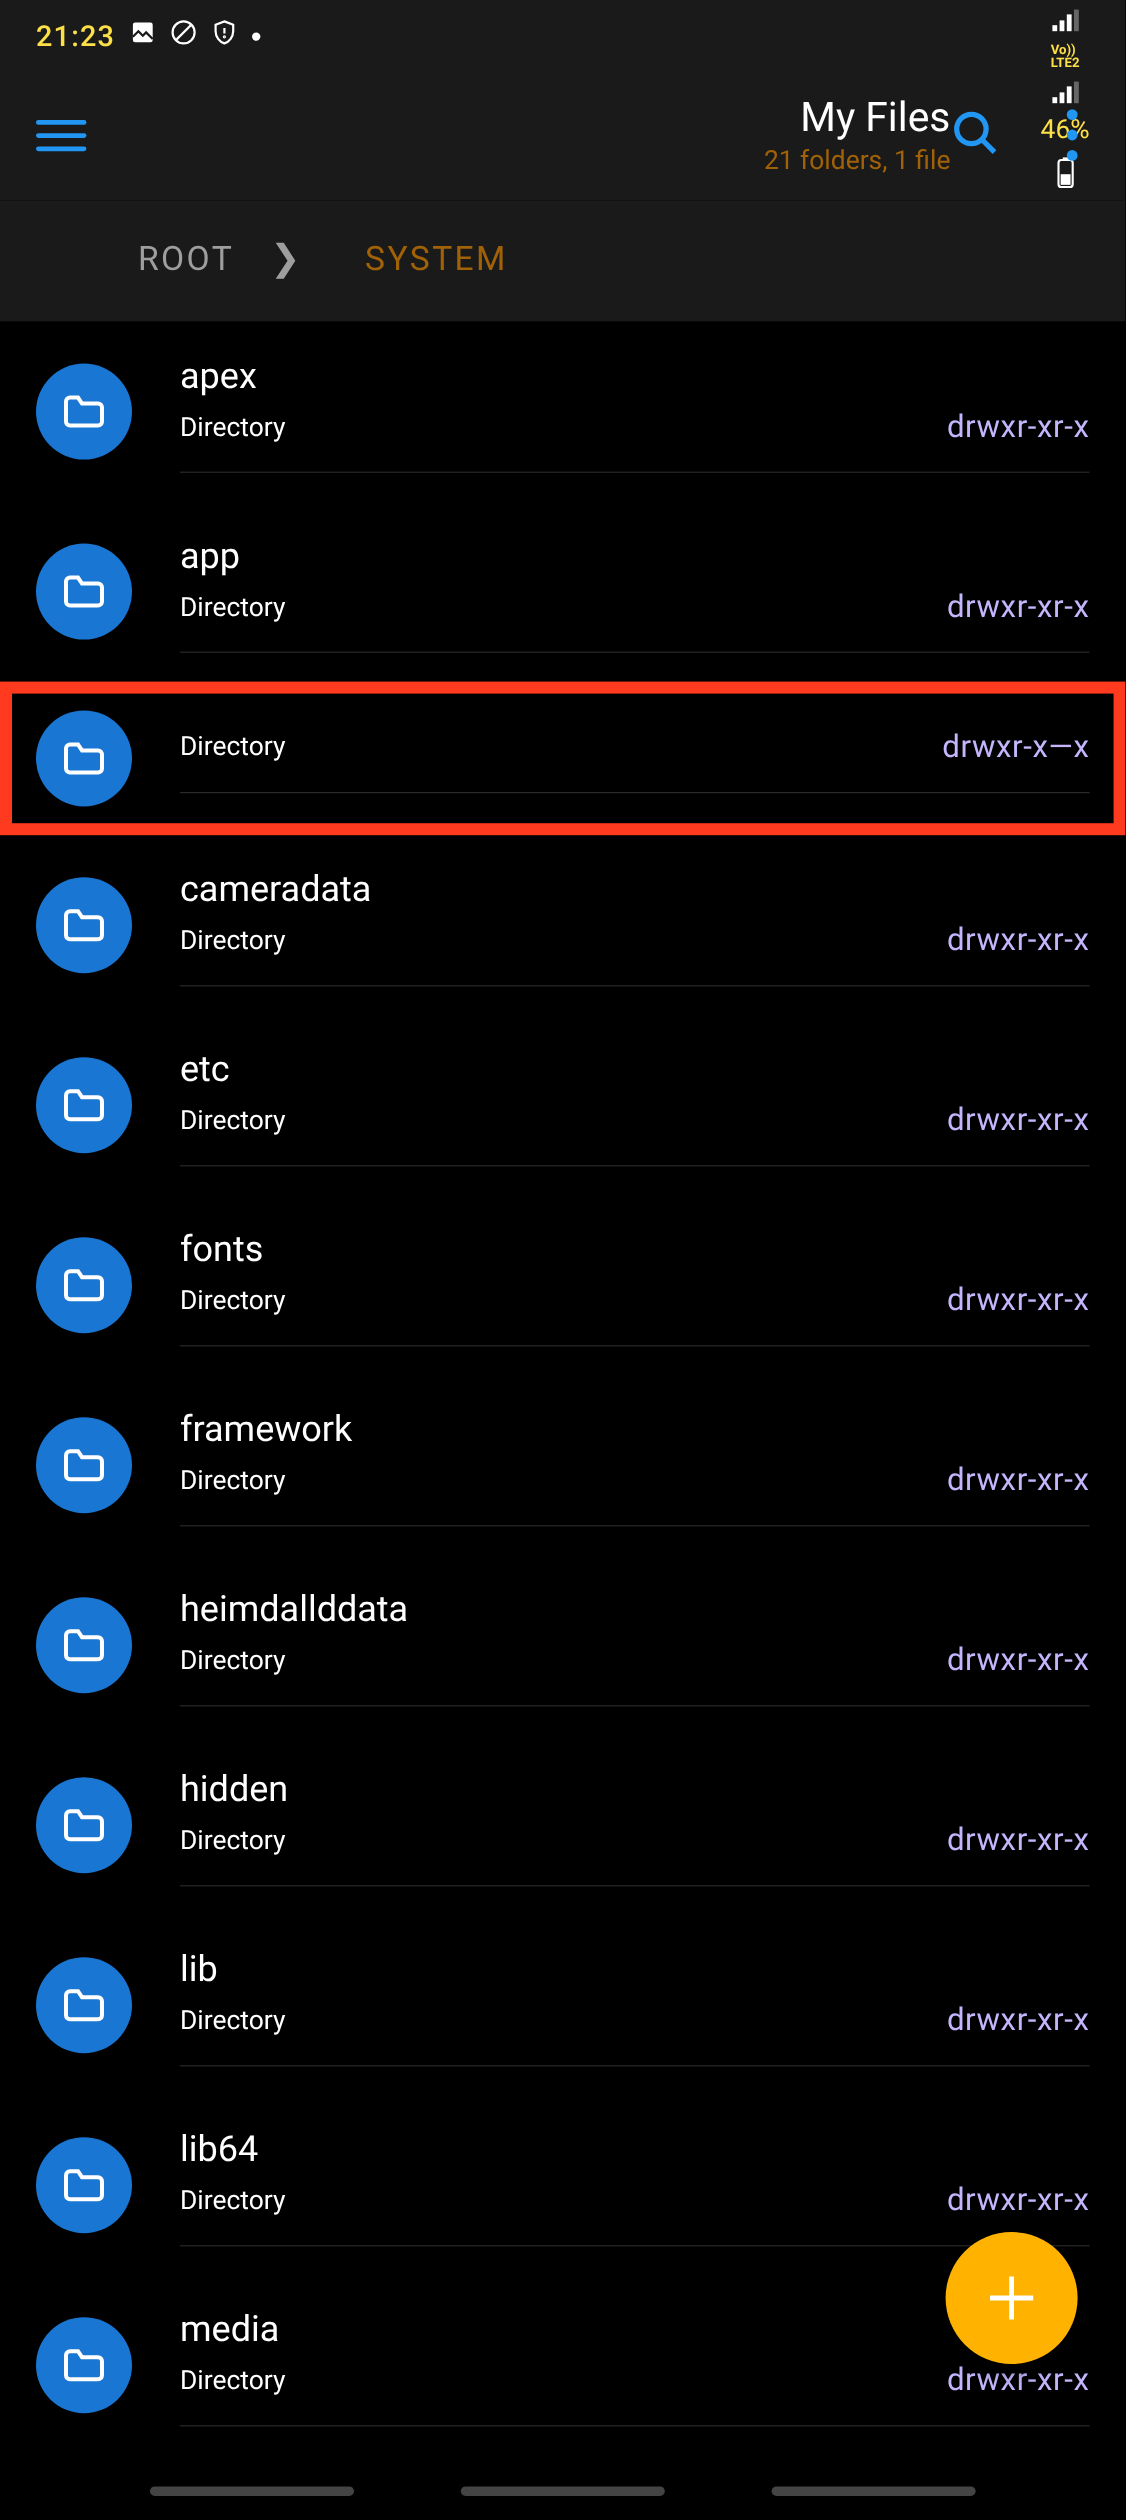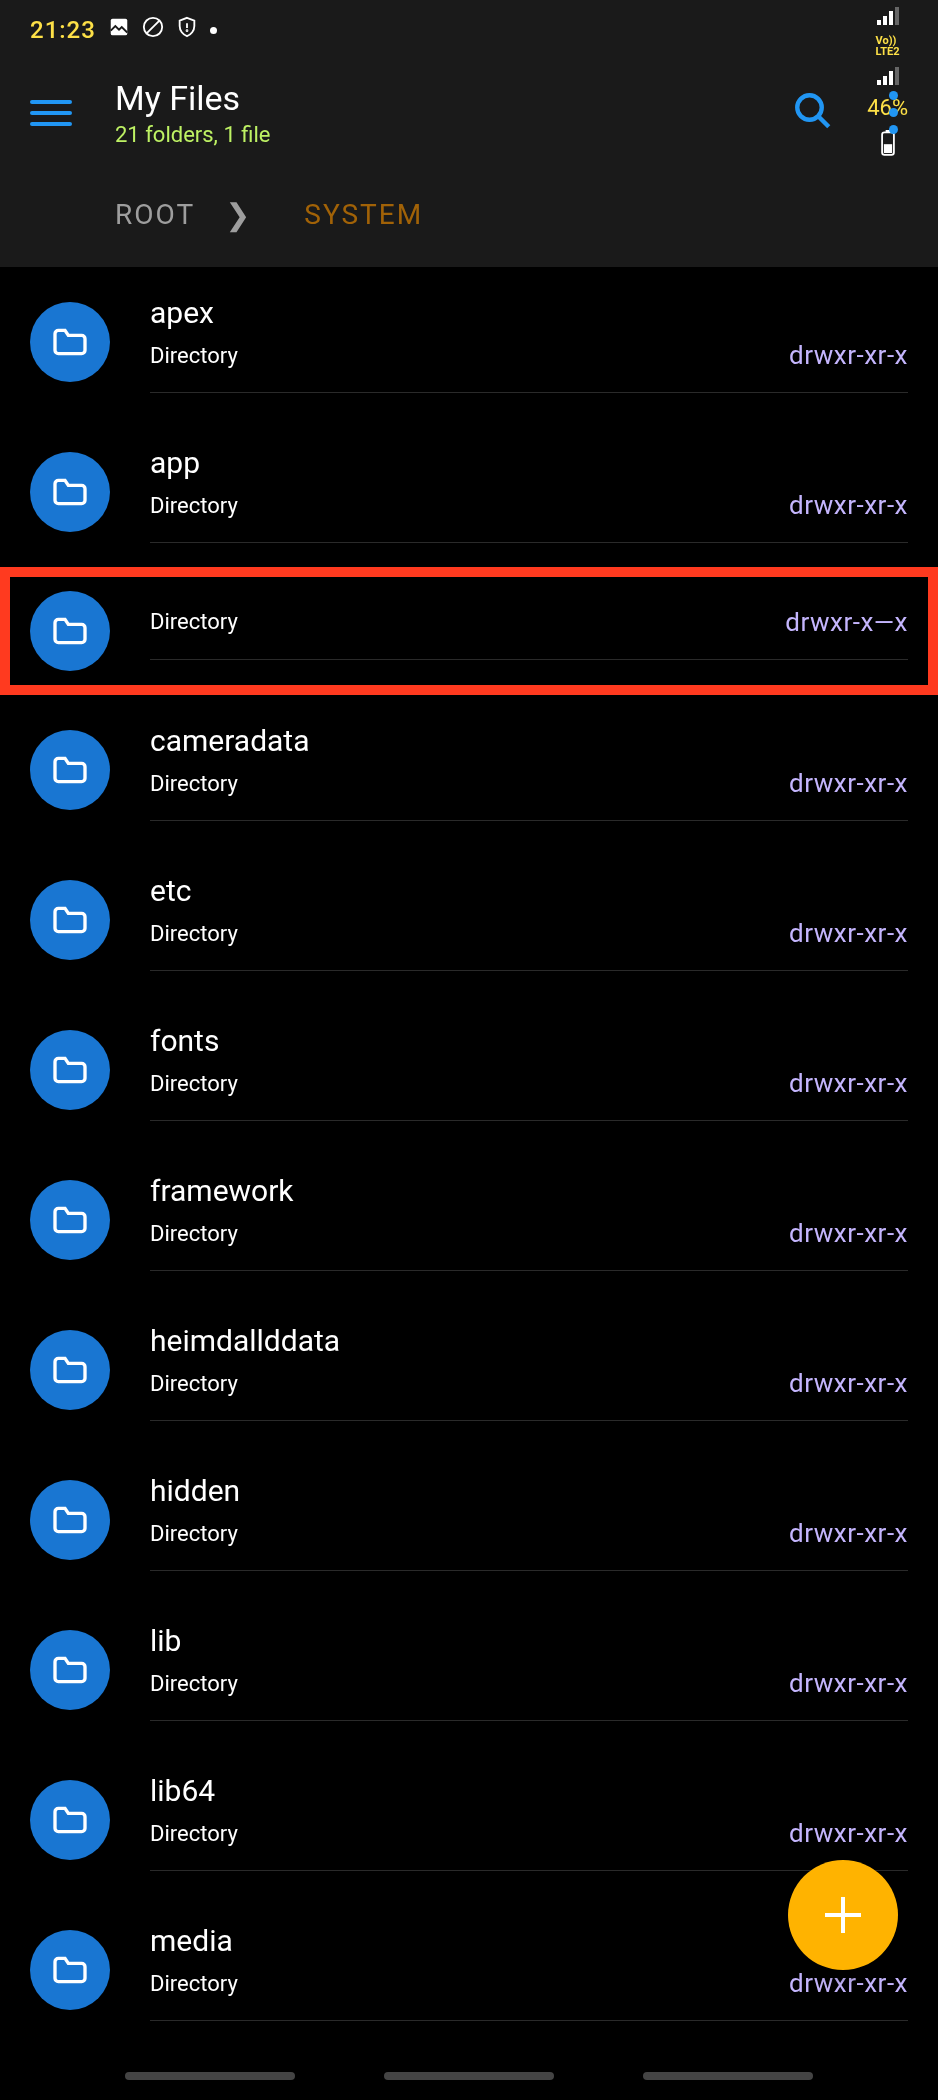--- a/index.html
+++ b/index.html
@@ -69,29 +69,30 @@
     }
     .menu-icon span {
       display: block;
       height: 4px;
       width: 42px;
       background: #2196f3;
       border-radius: 2px;
     }
     .header-titles {
       flex: 1;
+      text-align: right;
     }
     .header-title {
       font-size: 34px;
       font-weight: 400;
       color: #ffffff;
     }
     .header-subtitle {
       font-size: 22px;
-      color: #bef264;
+      color: #a16207;
       margin-top: 4px;
     }
     .header-actions {
       display: flex;
       align-items: center;
       gap: 55px;
       padding-right: 20px;
     }
     .search-icon svg {
       width: 42px;

